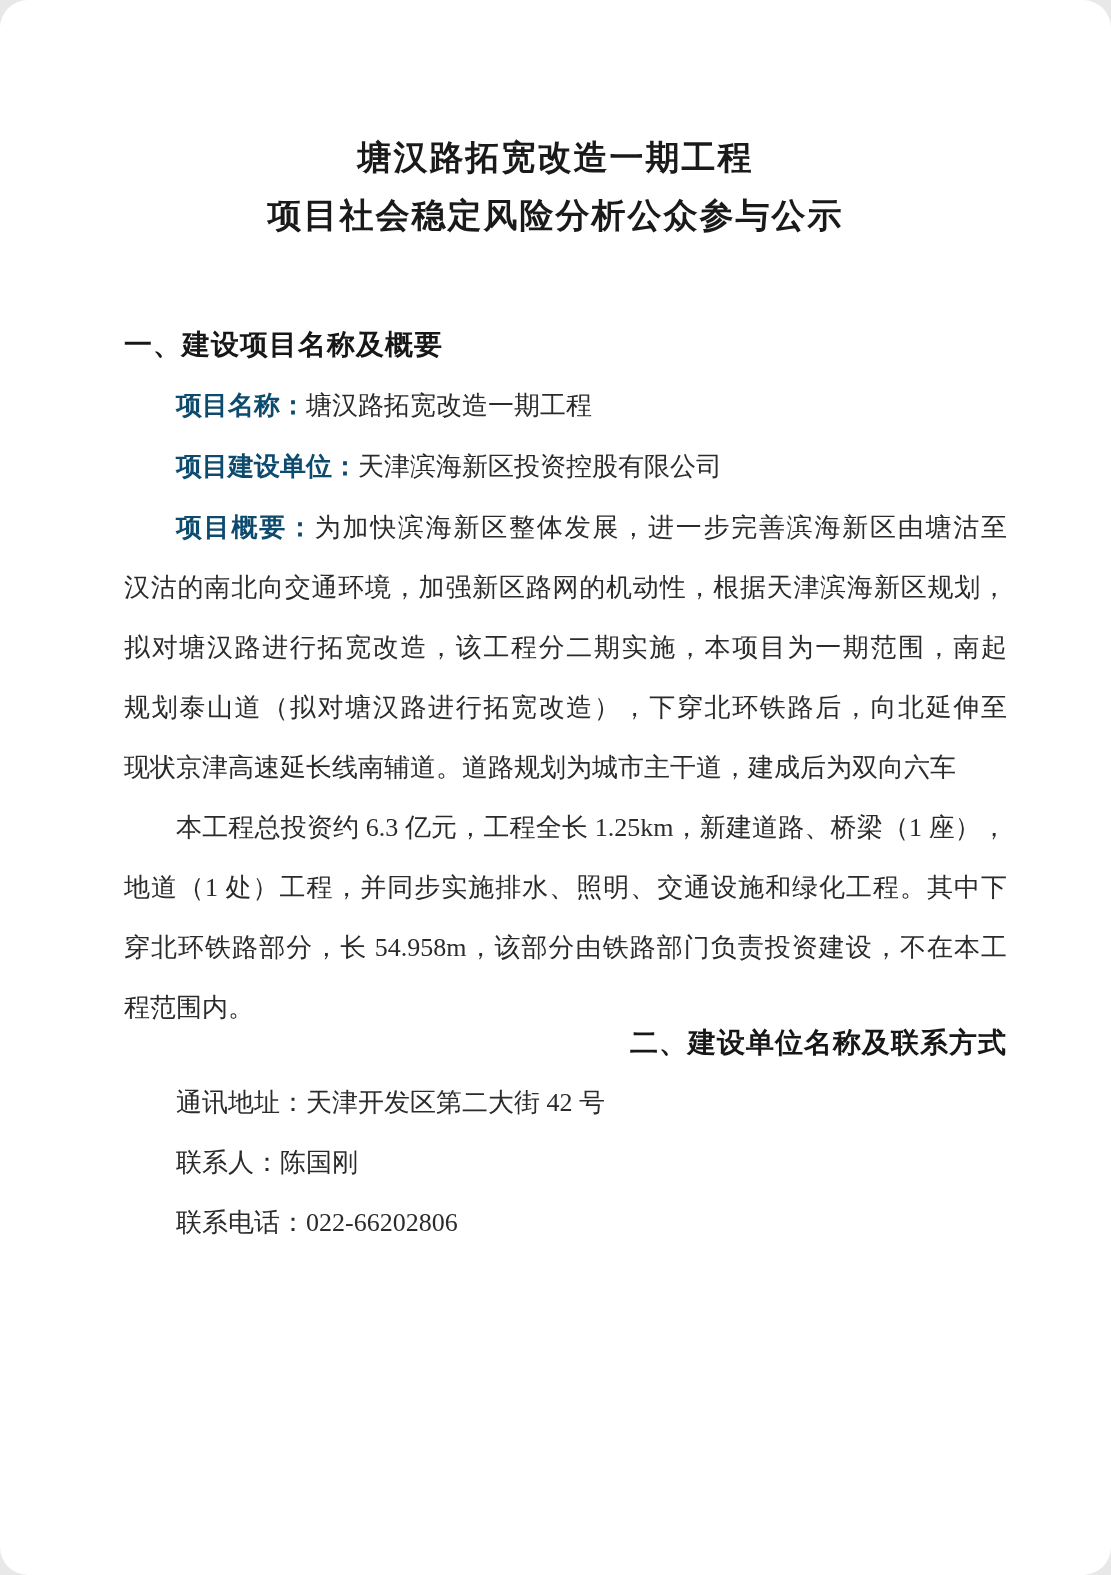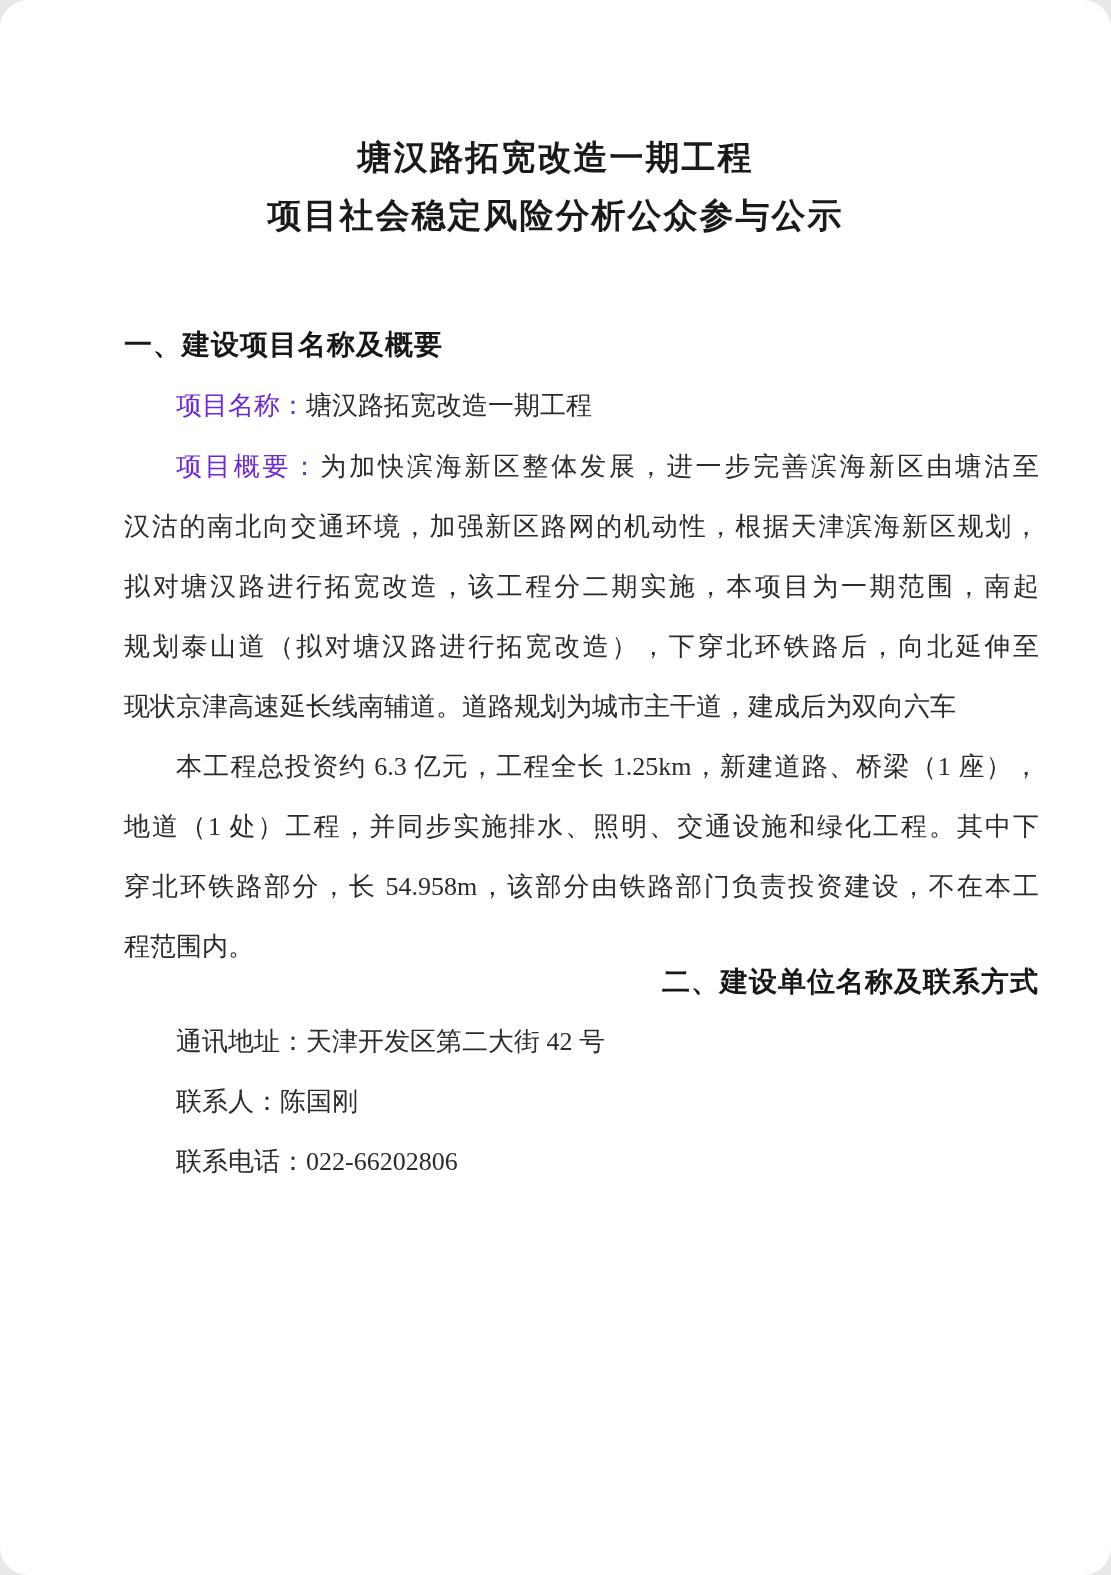--- a/index.html
+++ b/index.html
@@ -22,42 +22,42 @@
     padding-top: 128px;
     text-align: center;
     font-family: "Liberation Sans", "DejaVu Sans", sans-serif;
     font-weight: 700;
     font-size: 34px;
     line-height: 58px;
     color: #1a1a1a;
     letter-spacing: 2px;
   }
   .content {
-    padding: 0 72px 0 124px; 
+    padding: 0 104px 0 124px; 
     font-size: 26px;
     line-height: 60px;
   }
   .heading {
     font-family: "Liberation Sans", "DejaVu Sans", sans-serif;
     font-weight: 700;
     font-size: 28px;
     line-height: 60px;
     color: #171717;
     letter-spacing: 1px;
   }
   .heading.h1 { margin-top: 71px; }
   .heading.h2 { margin-top: -25px; text-align: right; }
   .label-line {
     text-indent: 2em;
     line-height: 60px;
   }
   .blabel {
     font-family: "Liberation Sans", "DejaVu Sans", sans-serif;
-    font-weight: 400;
-    color: #6d28d9;
+    font-weight: 700;
+    color: #0c4a6e;
   }
   .para .line {
     text-align: justify;
     text-align-last: justify;
     line-height: 60px;
   }
   .para .line.first-line {
     text-indent: 2em;
   }
   .para .lines > .line:last-child {
@@ -82,20 +82,23 @@
   </div>
 
   <div class="content">
 
     <div class="heading h1">一、建设项目名称及概要</div>
 
     <div class="label-line">
       <span class="blabel">项目名称：</span><span>塘汉路拓宽改造一期工程</span>
     </div>
 
+    <div class="label-line">
+      <span class="blabel">项目建设单位：</span><span>天津滨海新区投资控股有限公司</span>
+    </div>
 
     <div class="para">
       <div class="line first-line">
         <span class="blabel">项目概要：</span><span>为加快滨海新区整体发展，进一步完善滨海新区由塘沽至</span>
       </div>
       <div class="lines">
           <div class="line">汉沽的南北向交通环境，加强新区路网的机动性，根据天津滨海新区规划，</div>
           <div class="line">拟对塘汉路进行拓宽改造，该工程分二期实施，本项目为一期范围，南起</div>
           <div class="line">规划泰山道（拟对塘汉路进行拓宽改造），下穿北环铁路后，向北延伸至</div>
           <div class="line">现状京津高速延长线南辅道。道路规划为城市主干道，建成后为双向六车</div>

